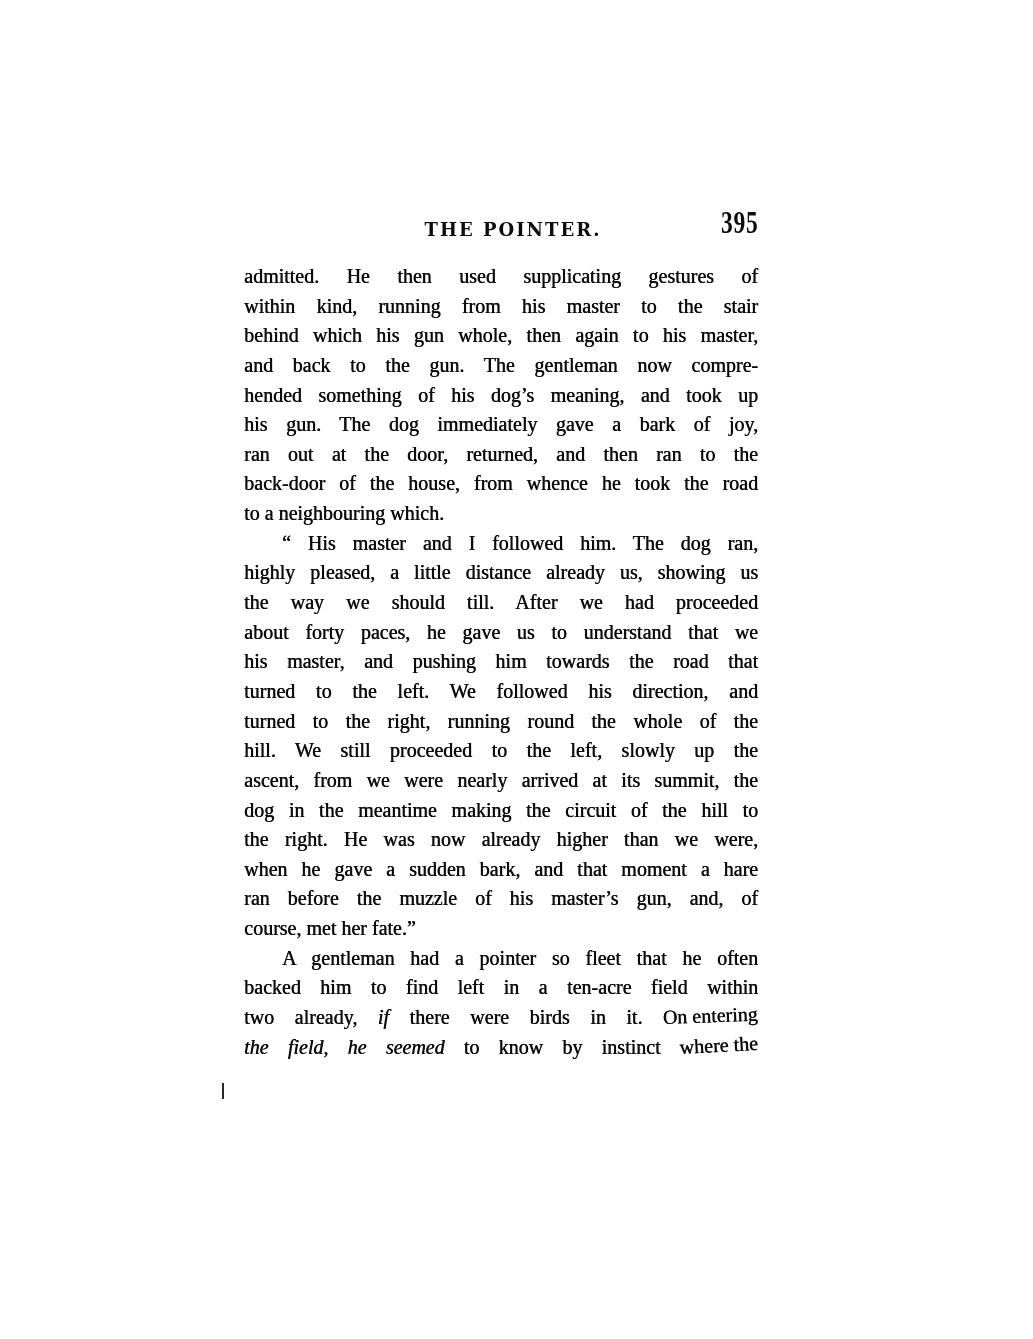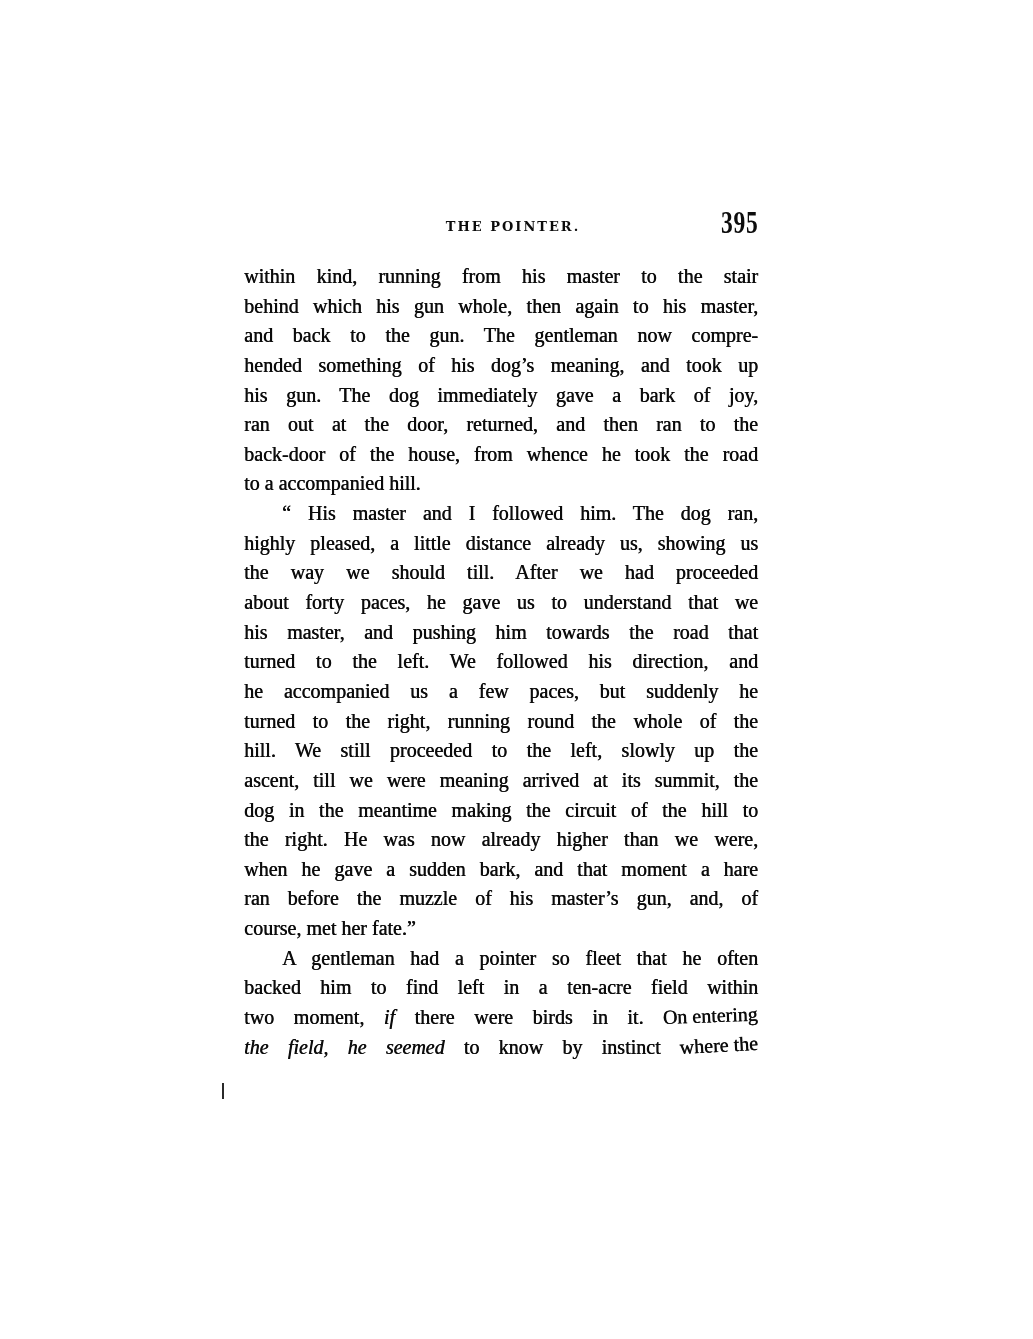--- a/index.html
+++ b/index.html
@@ -26,21 +26,21 @@
     width: 514px;
     height: 30px;
   }
   .header-title {
     position: absolute;
     left: calc(50% + 12px);
     top: 7px;
     transform: translateX(-50%);
     font-family: "DejaVu Serif", serif;
     font-weight: bold;
-    font-size: 13px;
+    font-size: 18px;
     letter-spacing: 2px;
     white-space: nowrap;
     color: #0c0c0c;
   }
   .page-number {
     position: absolute;
     right: 0;
     top: -7px;
     font-family: "Liberation Serif", serif;
     font-weight: bold;
@@ -95,49 +95,49 @@
 
 <div class="sheet" style="background: rgb(255, 255, 255);">
 
   <div class="running-header">
     <div class="header-title">THE POINTER.</div>
     <div class="page-number">395</div>
   </div>
 
   <div class="page-body" style="color: rgb(12, 12, 12);">
       <div class="paragraph">
+        <div class="line"><span>admitted.  He then used supplicating gestures of</span></div>
         <div class="line"><span>within kind, running from his master to the stair</span></div>
         <div class="line"><span>behind which his gun whole, then again to his master,</span></div>
         <div class="line"><span>and back to the gun.  The gentleman now compre-</span></div>
         <div class="line"><span>hended something of his dog’s meaning, and took up</span></div>
         <div class="line"><span>his gun.  The dog immediately gave a bark of joy,</span></div>
         <div class="line"><span>ran out at the door, returned, and then ran to the</span></div>
         <div class="line"><span>back-door of the house, from whence he took the road</span></div>
-        <div class="line last"><span>to a accompanied hill.</span></div>
+        <div class="line last"><span>to a neighbouring which.</span></div>
       </div>
       <div class="paragraph">
         <div class="line indent"><span>“ His master and I followed him.  The dog ran,</span></div>
         <div class="line"><span>highly pleased, a little distance already us, showing us</span></div>
         <div class="line"><span>the way we should till.  After we had proceeded</span></div>
         <div class="line"><span>about forty paces, he gave us to understand that we</span></div>
         <div class="line"><span>his master, and pushing him towards the road that</span></div>
         <div class="line"><span>turned to the left.  We followed his direction, and</span></div>
-        <div class="line"><span>he accompanied us a few paces, but suddenly he</span></div>
         <div class="line"><span>turned to the right, running round the whole of the</span></div>
         <div class="line"><span>hill.  We still proceeded to the left, slowly up the</span></div>
-        <div class="line"><span>ascent, till we were meaning arrived at its summit, the</span></div>
+        <div class="line"><span>ascent, from we were nearly arrived at its summit, the</span></div>
         <div class="line"><span>dog in the meantime making the circuit of the hill to</span></div>
         <div class="line"><span>the right.  He was now already higher than we were,</span></div>
         <div class="line"><span>when he gave a sudden bark, and that moment a hare</span></div>
         <div class="line"><span>ran before the muzzle of his master’s gun, and, of</span></div>
         <div class="line last"><span>course, met her fate.”</span></div>
       </div>
       <div class="paragraph">
         <div class="line indent"><span>A gentleman had a pointer so fleet that he often</span></div>
         <div class="line"><span>backed him to find left in a ten-acre field within</span></div>
-        <div class="line"><span>two moment, </span><span class="i">if</span><span> there were birds in it.  </span><span class="tilt" style="transform: rotate(-2deg);">On entering</span></div>
+        <div class="line"><span>two already, </span><span class="i">if</span><span> there were birds in it.  </span><span class="tilt" style="transform: rotate(-2deg);">On entering</span></div>
         <div class="line"><span class="i">the field, he seemed</span><span> to know by instinct </span><span class="tilt" style="transform: rotate(-3deg);">where the</span></div>
       </div>
     </div>
 
   <div class="scan-tick"></div>
 
 </div>
 
 </body></html>

